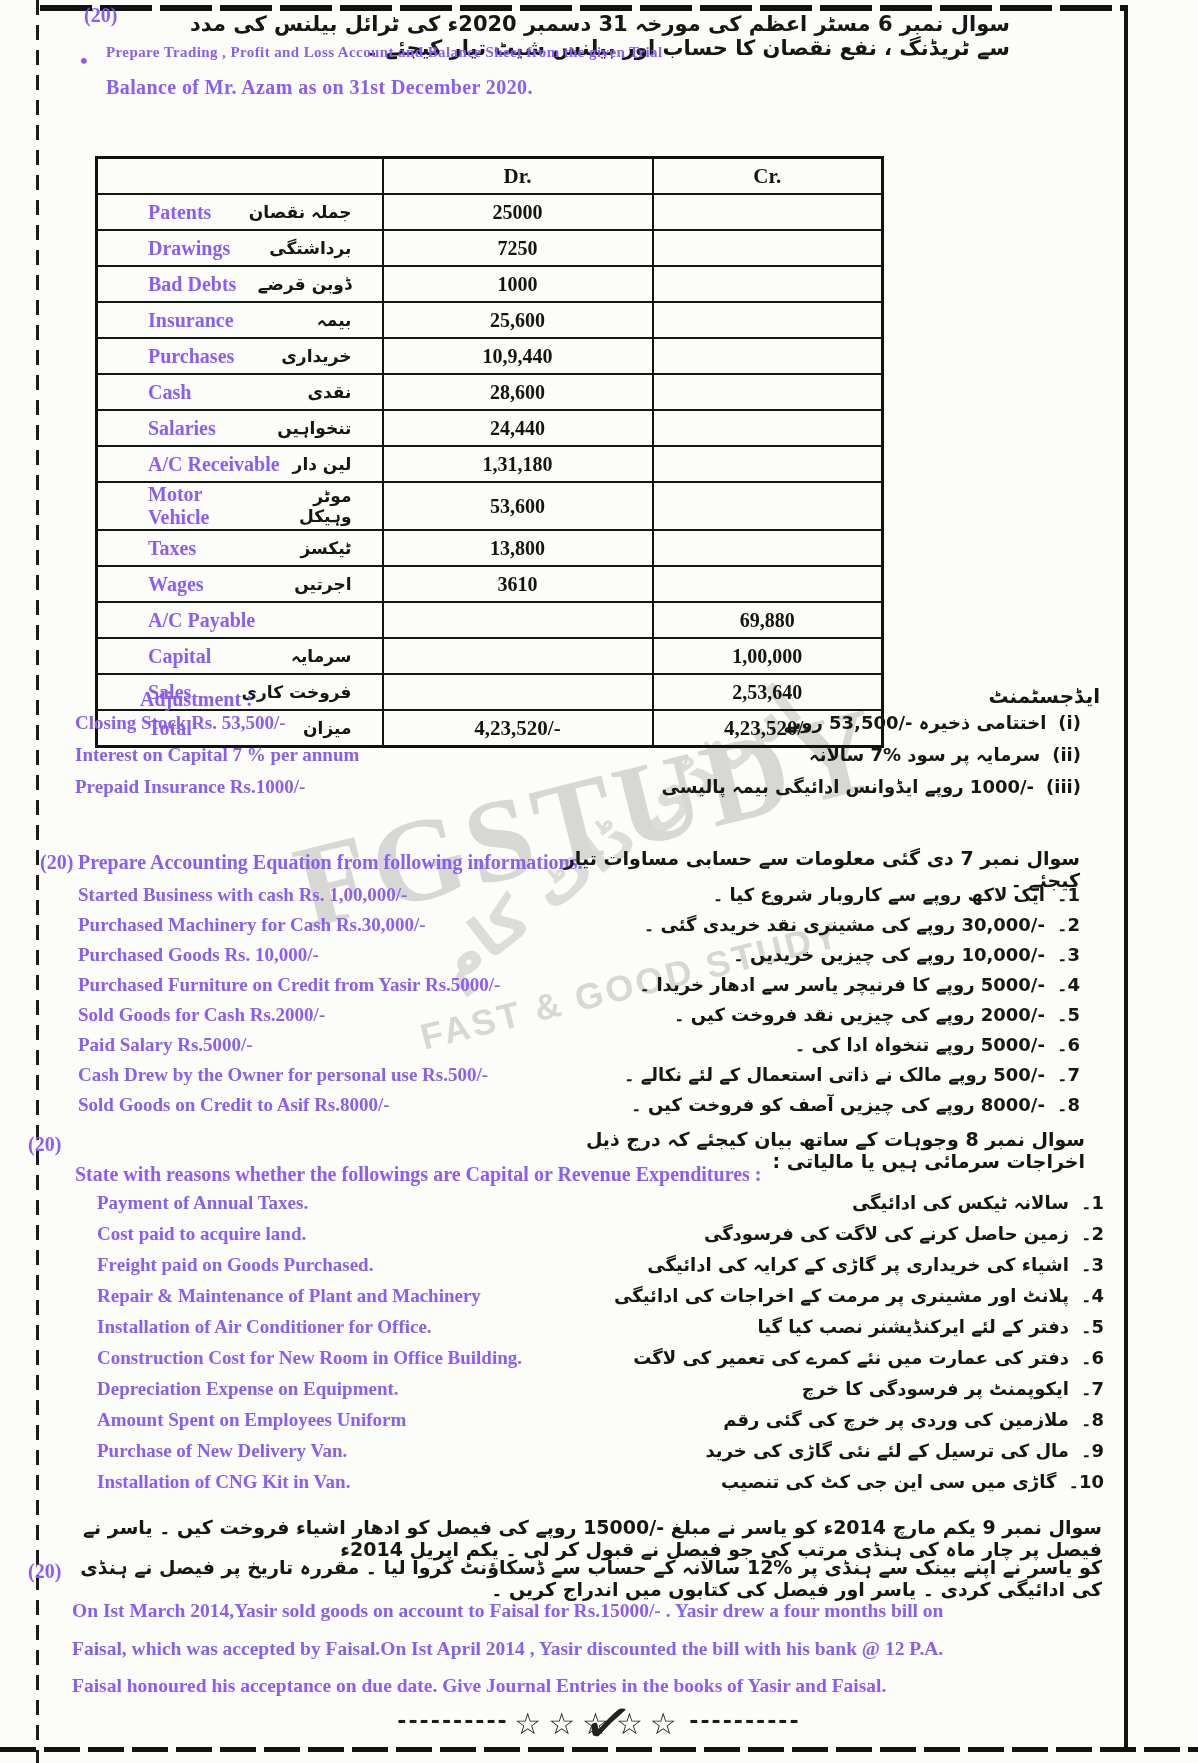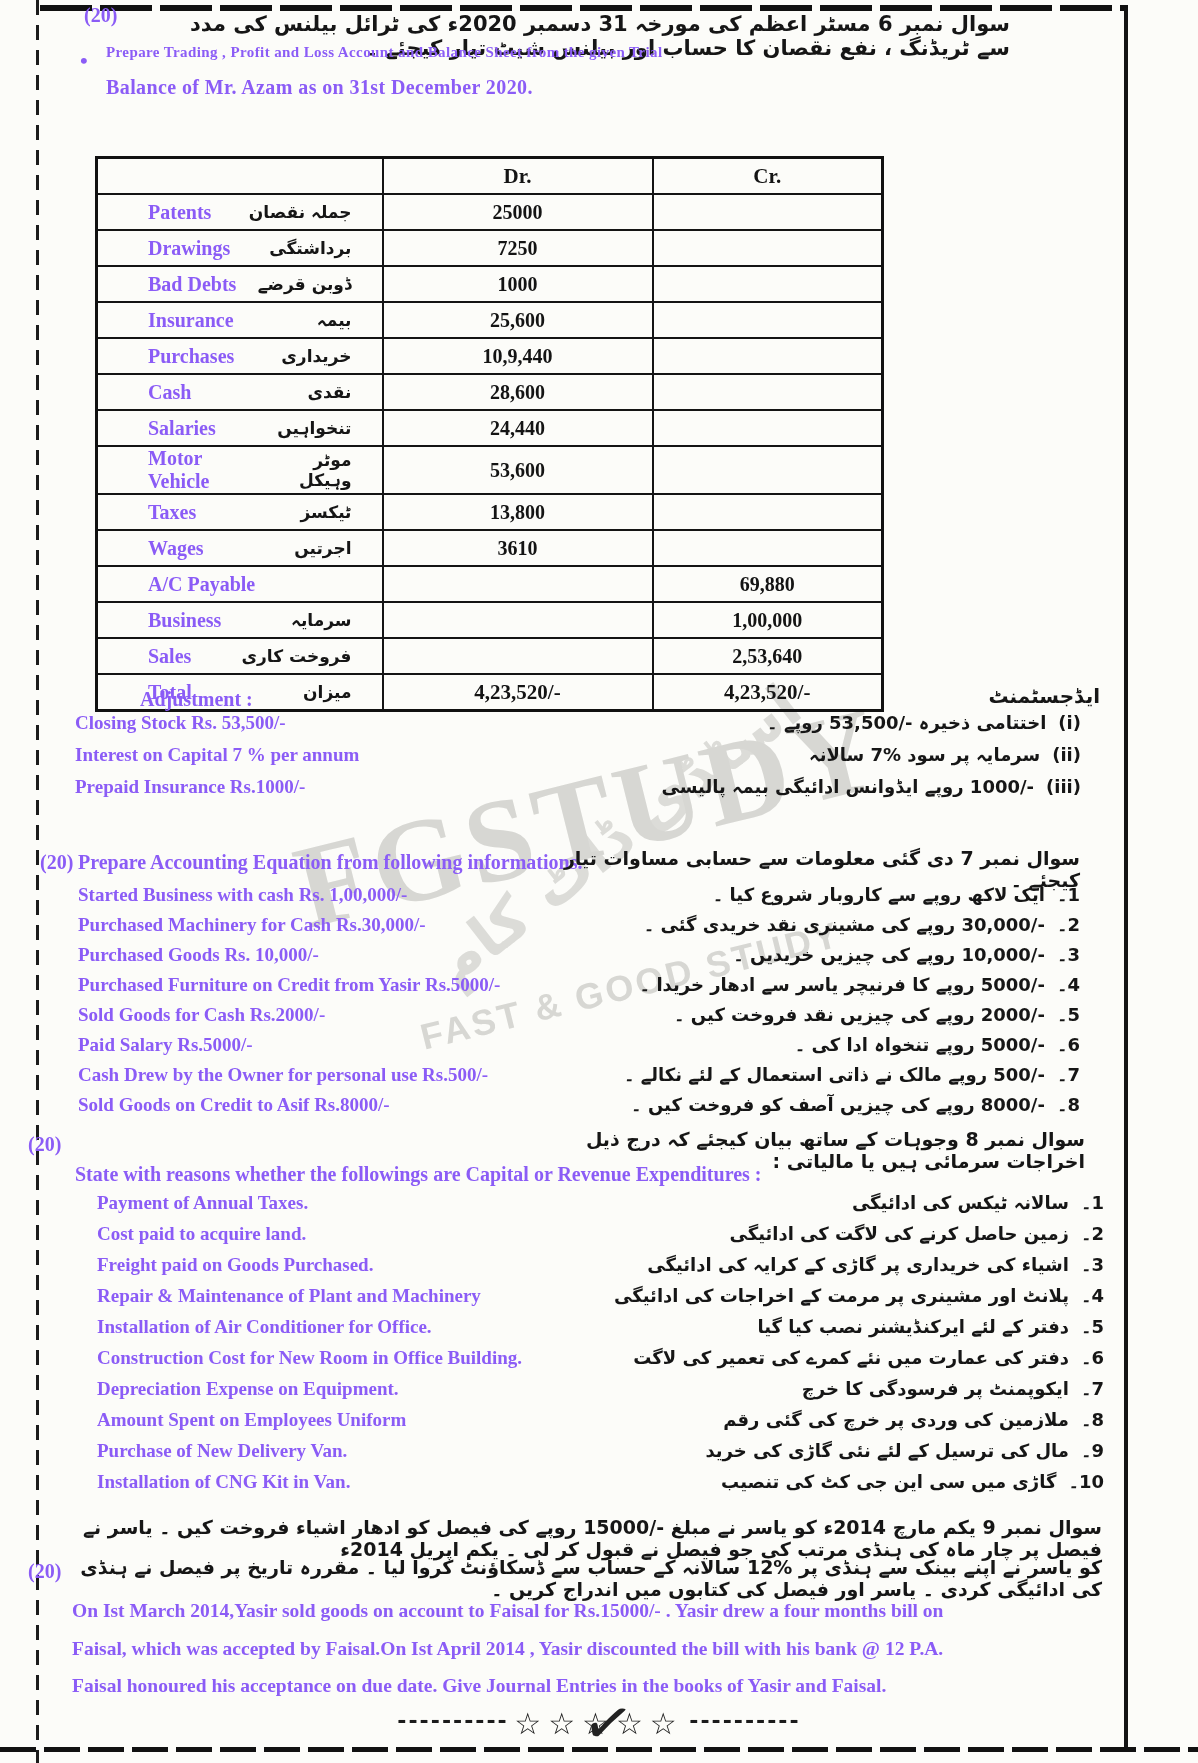--- a/index.html
+++ b/index.html
@@ -165,20 +165,30 @@
               <span class="en">Salaries</span>
               <span class="urdu">تنخواہیں</span>
             </div>
           </td>
           <td class="c">24,440</td>
           <td class="c"></td>
         </tr>
     <tr>
           <td>
             <div class="acct">
+              <span class="en">A/C  Receivable</span>
+              <span class="urdu">لین دار</span>
+            </div>
+          </td>
+          <td class="c">1,31,180</td>
+          <td class="c"></td>
+        </tr>
+    <tr>
+          <td>
+            <div class="acct">
               <span class="en">Motor Vehicle</span>
               <span class="urdu">موٹر وہیکل</span>
             </div>
           </td>
           <td class="c">53,600</td>
           <td class="c"></td>
         </tr>
     <tr>
           <td>
             <div class="acct">
@@ -205,21 +215,21 @@
               <span class="en">A/C  Payable</span>
               <span class="urdu"></span>
             </div>
           </td>
           <td class="c"></td>
           <td class="c">69,880</td>
         </tr>
     <tr>
           <td>
             <div class="acct">
-              <span class="en">Business</span>
+              <span class="en">Capital</span>
               <span class="urdu">سرمایہ</span>
             </div>
           </td>
           <td class="c"></td>
           <td class="c">1,00,000</td>
         </tr>
     <tr>
           <td>
             <div class="acct">
               <span class="en">Sales</span>
@@ -338,21 +348,21 @@
         <span class="en">Payment of Annual Taxes.</span>
         <span class="ur-wrap urdu">
           <span>1۔</span>
           <span>سالانہ ٹیکس کی ادائیگی</span>
         </span>
       </div>
     <div class="row">
         <span class="en">Cost paid to acquire land.</span>
         <span class="ur-wrap urdu">
           <span>2۔</span>
-          <span>زمین حاصل کرنے کی لاگت کی ادائیگی</span>
+          <span>زمین حاصل کرنے کی لاگت کی فرسودگی</span>
         </span>
       </div>
     <div class="row">
         <span class="en">Freight paid on Goods Purchased.</span>
         <span class="ur-wrap urdu">
           <span>3۔</span>
           <span>اشیاء کی خریداری پر گاڑی کے کرایہ کی ادائیگی</span>
         </span>
       </div>
     <div class="row">

